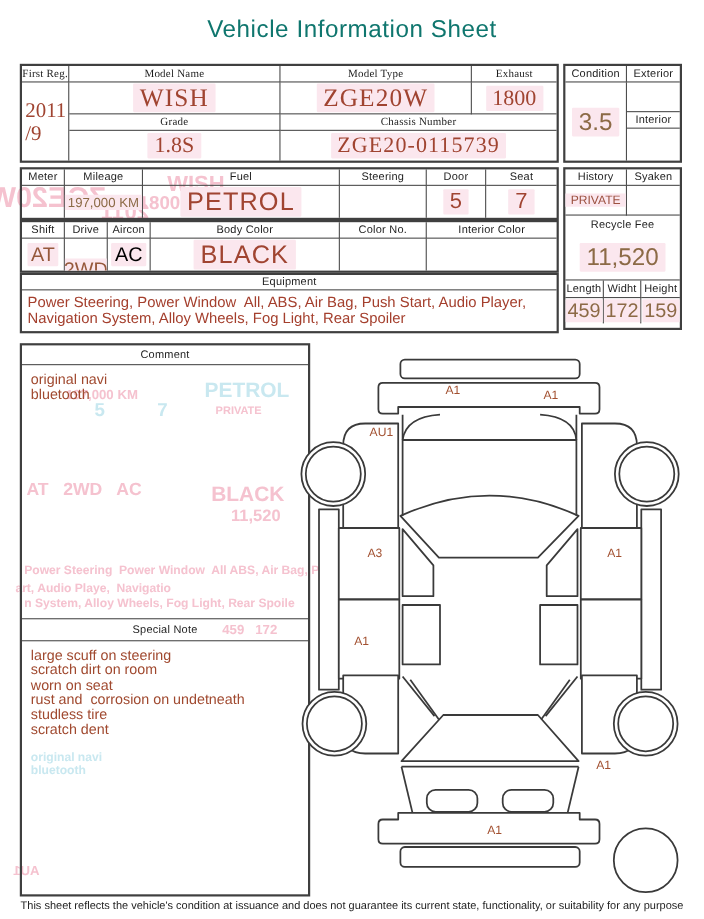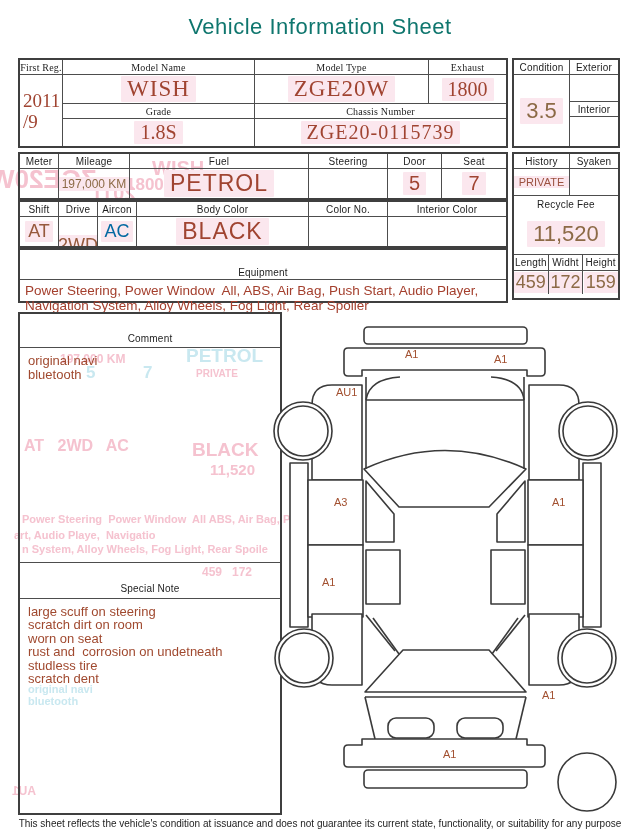--- a/index.html
+++ b/index.html
@@ -15,21 +15,21 @@
   .hl{background:#fbe7ee;padding:0 6px;border-radius:1px;white-space:nowrap;}
   .v24{font-size:23px;letter-spacing:1px;}
   .v20{font-size:20px;}
   .v17{font-size:18px;}
   .v12{font-size:12px;}
   #title{position:absolute;top:14px;left:0;width:100%;text-align:center;font-size:22px;color:#0f766e;letter-spacing:.5px;z-index:2;}
   .firstreg{display:flex;flex-direction:column;align-items:flex-start;justify-content:center;padding-left:3px;font-size:19px;line-height:21px;color:#a04431;}
   .eqp-text{font-size:13.5px;line-height:15px;color:#a43f2d;padding:3px 5px;white-space:pre-wrap;}
   .note-line{font-size:13px;line-height:13.4px;color:#a0492f;white-space:pre-wrap;}
   .cmt-line{font-size:13px;line-height:14px;color:#a0492f;white-space:pre-wrap;}
-  .band{border-bottom:1px solid #4d4d4d;display:flex;align-items:center;justify-content:center;margin-top:16px;}
+  .band{border-bottom:1px solid #4d4d4d;display:flex;align-items:center;justify-content:center;}
   .ghost{position:absolute;font-weight:bold;white-space:pre;z-index:1;line-height:1;}
   .pink{color:#f5c2cf;}
   .cyan{color:#c9e8f0;}
   .mirror{transform:scaleX(-1);}
   #footer{position:absolute;top:818px;left:0;width:100%;text-align:center;font-size:10px;color:#1d1d1d;z-index:2;}
   #diagram{position:absolute;left:270px;top:318px;z-index:2;}
   #diagram .ln{fill:none;stroke:#3a3a3a;stroke-width:1.6;stroke-linejoin:round;}
   #diagram .fillw{fill:#ffffff;stroke:#3a3a3a;stroke-width:1.6;stroke-linejoin:round;}
   #diagram text{font-family:"Liberation Sans",sans-serif;font-size:11px;fill:#a25030;}
 </style>
@@ -164,21 +164,21 @@
       <div class="cell hdr br bb">Aircon</div>
       <div class="cell hdr br bb">Body Color</div>
       <div class="cell hdr br bb">Color No.</div>
       <div class="cell hdr bb">Interior Color</div>
       <div class="cell br v17" style="color:#96593c;">
           <span class="hl" style="padding:0 3px;">AT</span>
         </div>
       <div class="cell br v17" style="color:#96593c;">
           <span class="hl" style="padding:0 3px;margin-top:28px;">2WD</span>
         </div>
-      <div class="cell br v17" style="color:#0369a1;">
+      <div class="cell br v17" style="color:#000000;">
           <span class="hl" style="padding:0 3px;">AC</span>
         </div>
       <div class="cell br red v24">
           <span class="hl">BLACK</span>
         </div>
       <div class="cell br"></div>
       <div class="cell"></div>
     </div>
   </div>
 

